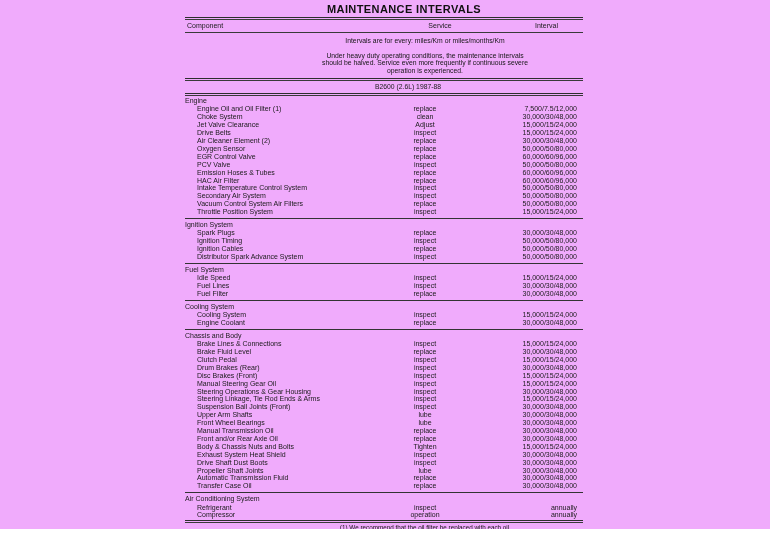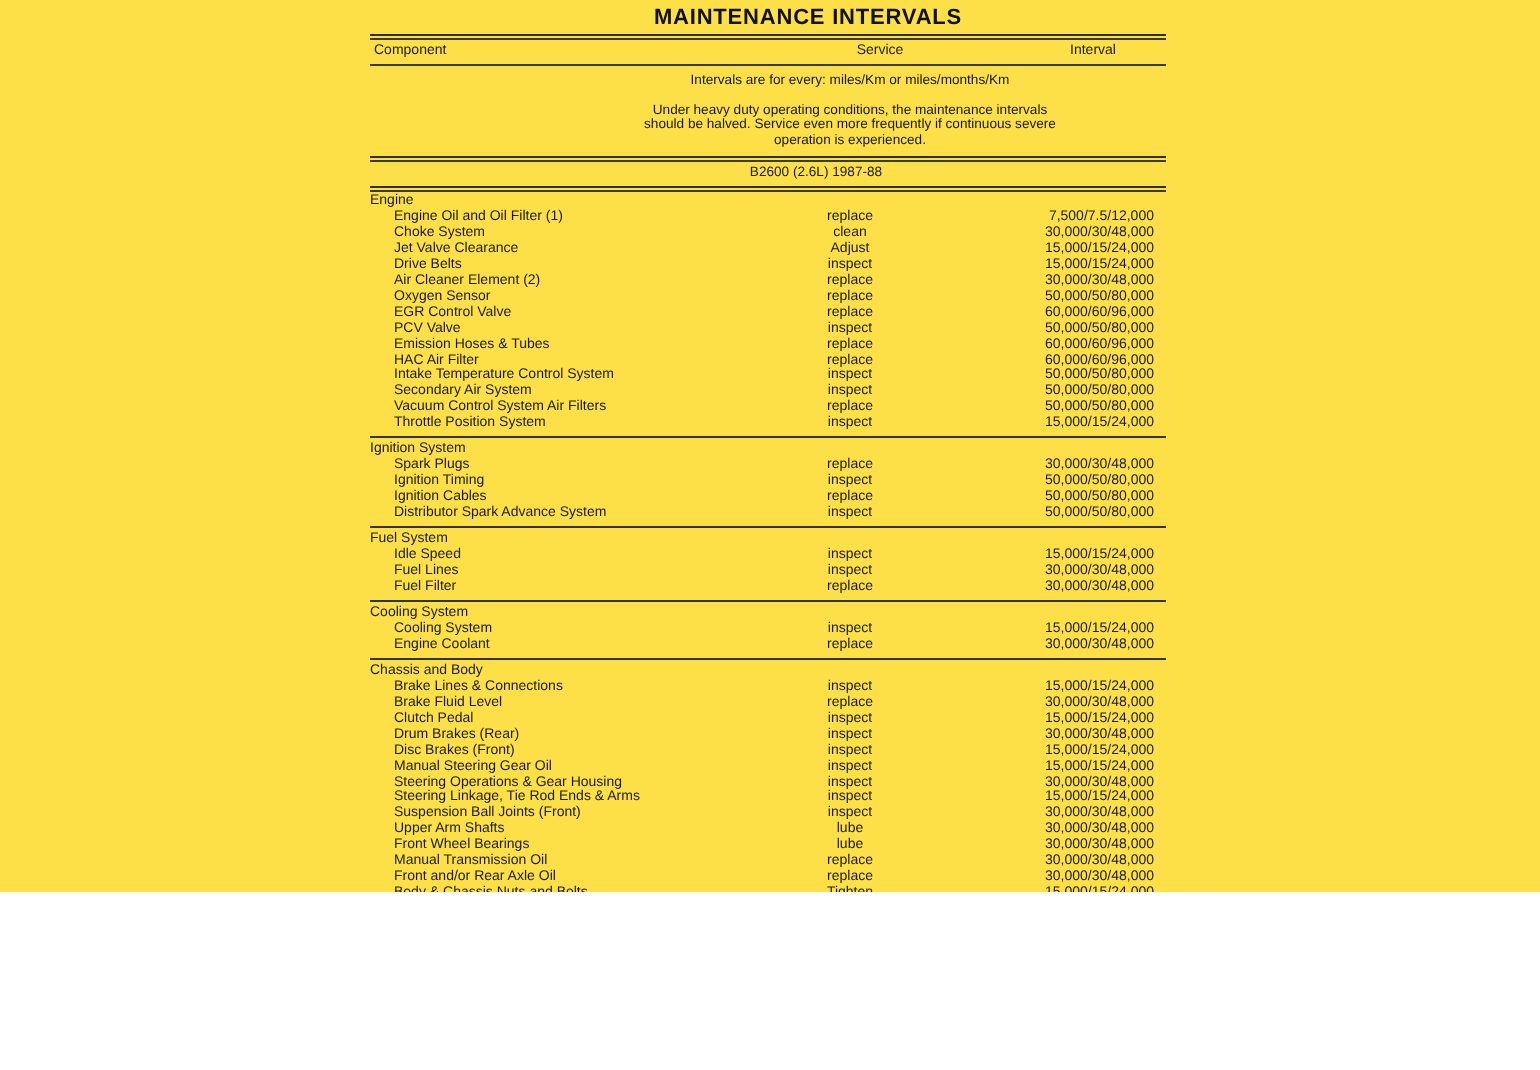--- a/index.html
+++ b/index.html
@@ -5,22 +5,22 @@
   * { box-sizing: border-box; margin: 0; padding: 0; }
   html, body { width: 770px; height: 535px; }
   body {
     background: #ffffff;
     font-family: "Liberation Sans", "DejaVu Sans", sans-serif;
     color: #1a1a1a;
   }
   .page {
     position: relative;
     width: 770px;
-    height: 446px;
-    background: #fde047;
+    height: 529px;
+    background: #f0abfc;
     overflow: hidden;
   }
   .doc-title {
     position: absolute;
     top: 3px;
     left: 204px;
     width: 400px;
     text-align: center;
     font-size: 11px;
     font-weight: bold;

